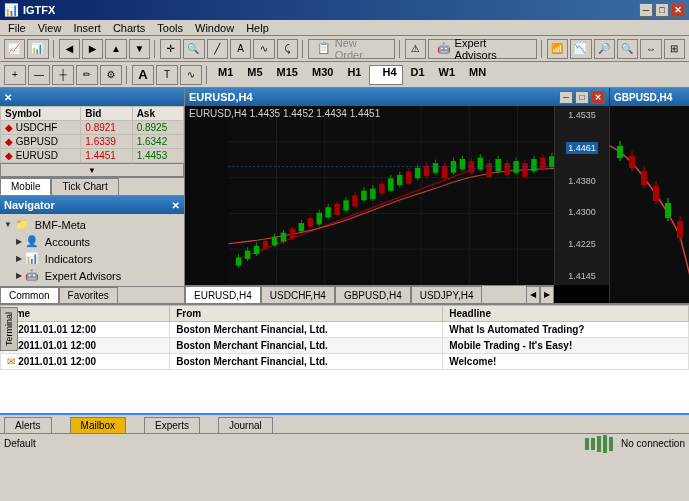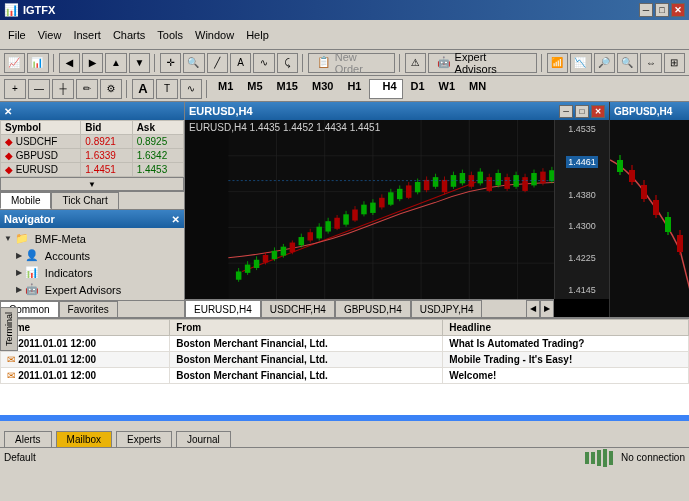--- a/index.html
+++ b/index.html
@@ -27,21 +27,21 @@
       cursor: pointer;
       color: black;
     }
     .title-btn.minimize { background: #d4d0c8; }
     .title-btn.maximize { background: #d4d0c8; }
     .title-btn.close { background: #c0392b; color: white; }
 
     
     .menu-bar {
       background: #d4d0c8;
-      height: 30px;
+      height: 16px;
       display: flex;
       align-items: center;
       border-bottom: 1px solid #808080;
       padding: 0 2px;
     }
     .menu-item {
       padding: 2px 6px;
       cursor: pointer;
       font-size: 11px;
     }
@@ -371,23 +371,23 @@
     }
     .terminal-table td {
       border: 1px solid #e0ddd8;
       padding: 2px 6px;
       font-size: 10px;
     }
     .terminal-table tr:nth-child(even) td { background: #f5f5f5; }
     .terminal-tabs {
       display: flex;
       background: #d4d0c8;
-      border-top: 6px solid #3b82f6;
-      padding: 10px 4px 0;
-      gap: 4px;
+      border-top: 2px solid #3b82f6;
+      padding: 2px 4px 0;
+      gap: 18px;
     }
     .terminal-tab {
       padding: 2px 10px;
       border: 1px solid #808080;
       border-bottom: none;
       background: #d4d0c8;
       cursor: pointer;
       font-size: 10px;
     }
     .terminal-tab.active { background: #eab308; }

